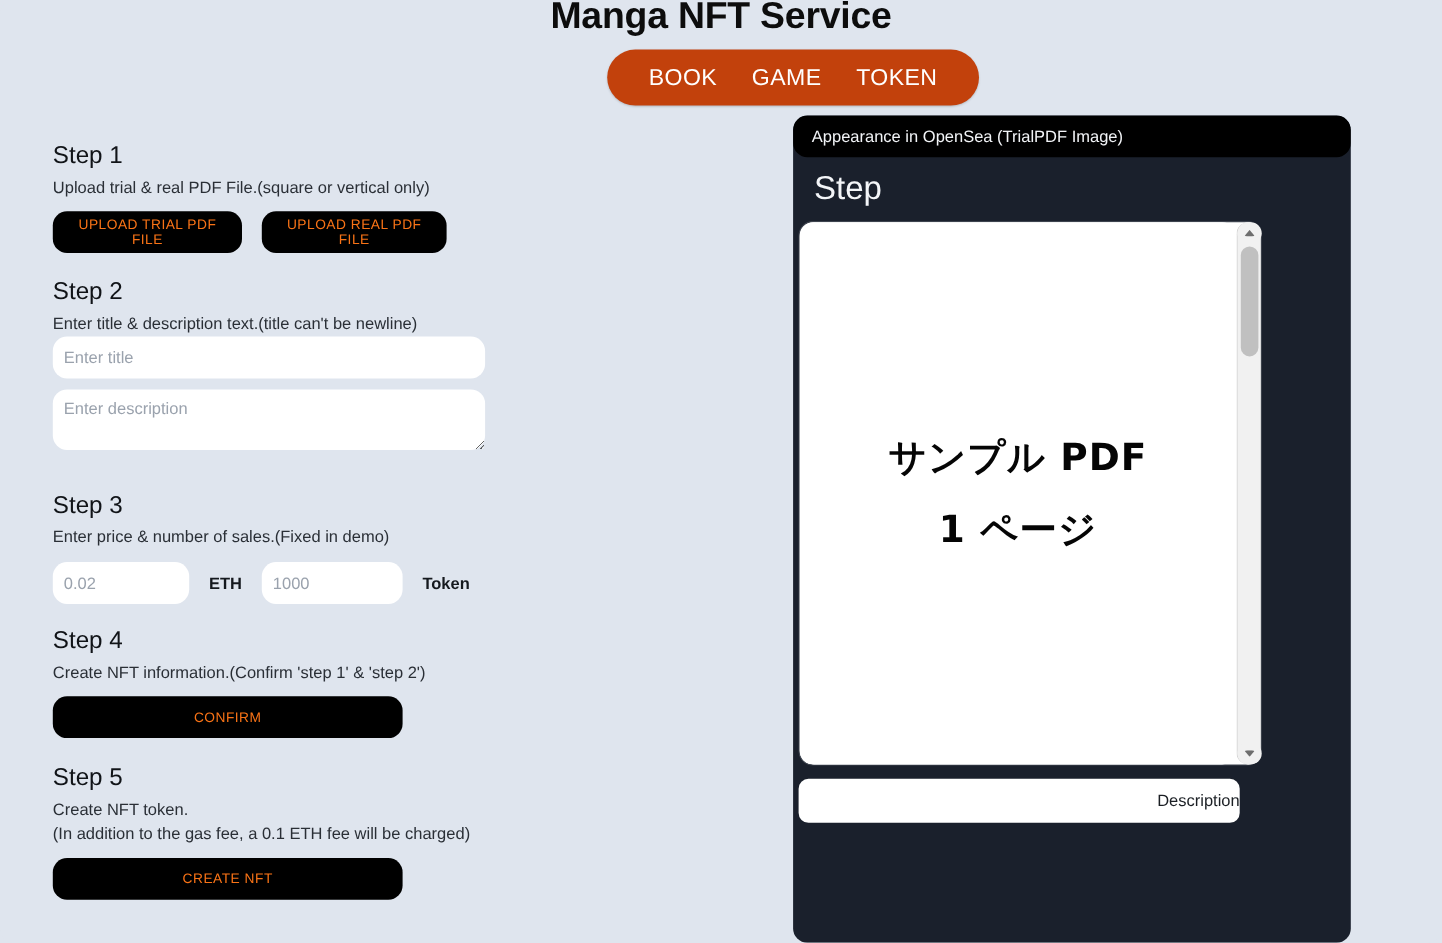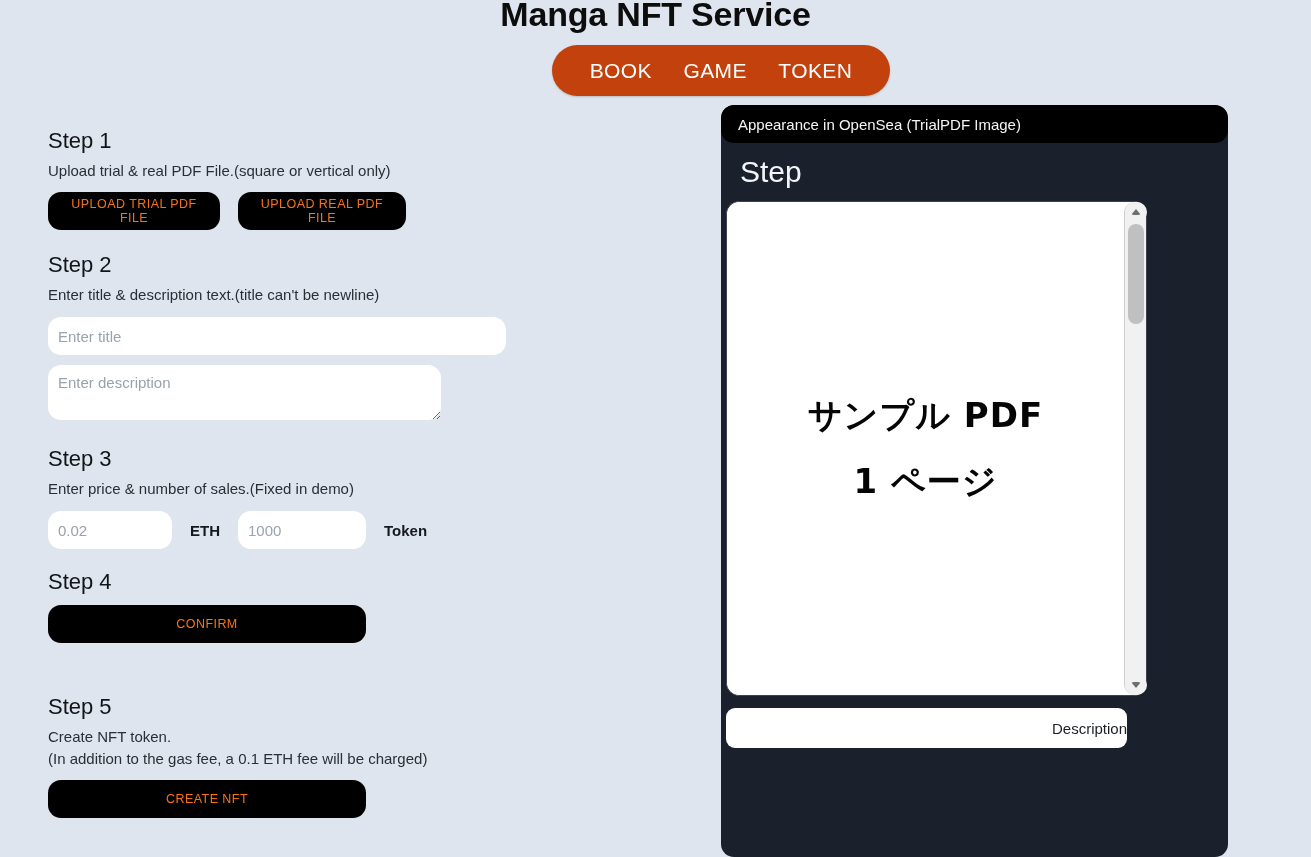--- a/index.html
+++ b/index.html
@@ -98,22 +98,21 @@
     border: none;
     outline: none;
     font-family: "Liberation Sans", sans-serif;
     font-size: 15px;
     color: #1b1f24;
     padding: 8px 10px;
   }
   .field::placeholder { color: #9aa2ad; }
 
   .input-title {
-    width: 458px; height: 38px;
-    margin-top: 11px;
+    width: 393px; height: 38px;
   }
   .input-desc {
     width: 393px; height: 55px;
     margin-top: 10px;
     resize: vertical;
     line-height: 20px;
   }
 
   .price-row {
     margin-top: 11px;
@@ -269,20 +268,21 @@
       <div class="price-row">
         <input class="field input-price" type="text" placeholder="0.02" style="">
         <span class="unit-label">ETH</span>
         <input class="field input-count" type="text" placeholder="1000" style="">
         <span class="unit-label trailing">Token</span>
       </div>
     </div>
 
     <div class="step-block s4">
       <div class="step-head">Step 4</div>
+      <div class="step-desc">Create NFT information.(Confirm 'step 1' &amp; 'step 2')</div>
       <div class="btn-row">
         <button class="dark-btn btn-wide">CONFIRM</button>
       </div>
     </div>
 
     <div class="step-block s5">
       <div class="step-head">Step 5</div>
       <div class="step-desc">Create NFT token.</div>
       <div class="step-desc">(In addition to the gas fee, a 0.1 ETH fee will be charged)</div>
       <div class="btn-row">

